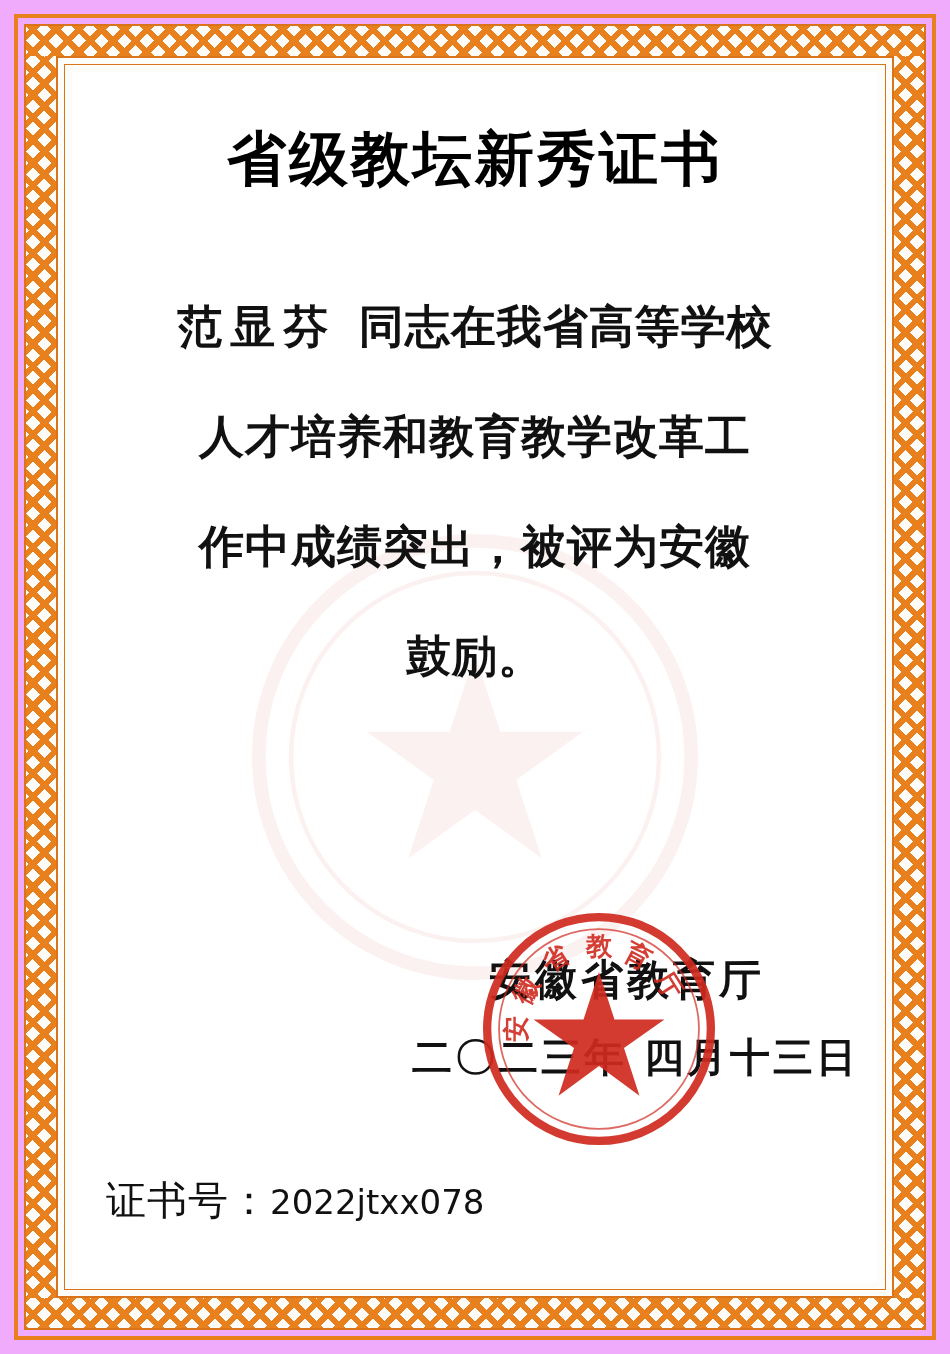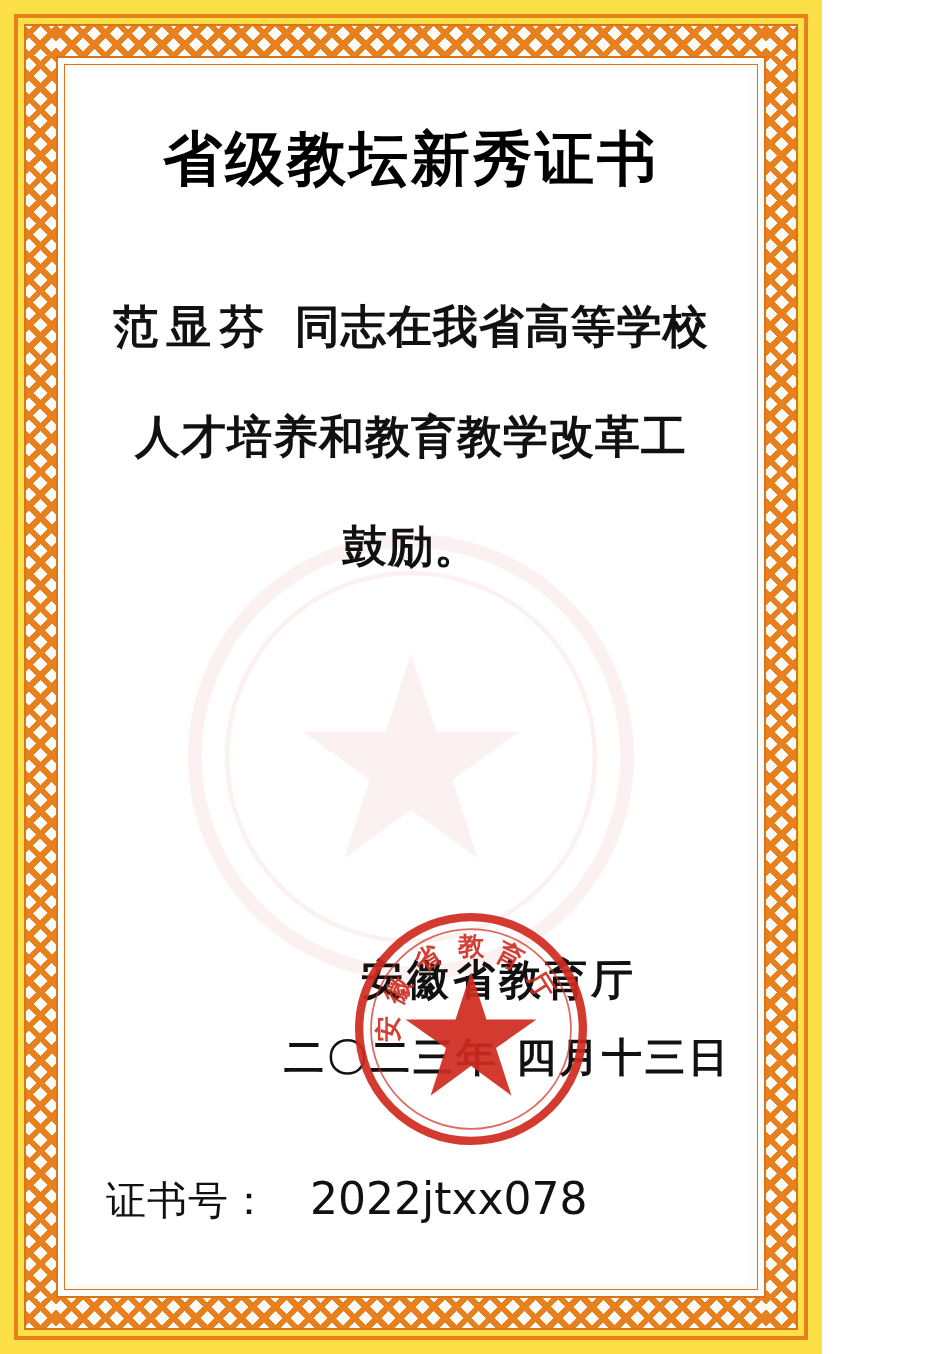--- a/index.html
+++ b/index.html
@@ -10,24 +10,24 @@
   body {
     width: 950px;
     height: 1354px;
     font-family: "DejaVu Sans", "Liberation Sans", sans-serif;
     overflow: hidden;
   }
 
   
   .certificate {
     position: relative;
-    width: 822px;
+    width: 950px;
     height: 1354px;
     box-sizing: border-box;
-    background: #fde047;
+    background: #f0abfc;
   }
 
   
   .frame-outer {
     position: absolute;
     left: 14px;
     top: 14px;
     right: 14px;
     bottom: 14px;
     border: 4px solid #e8801d;
@@ -166,23 +166,22 @@
     left: 34px;
     bottom: 54px;
     font-family: "DejaVu Serif", "Liberation Serif", serif;
     font-size: 40px;
     letter-spacing: 1px;
     color: #111111;
     white-space: nowrap;
   }
   .cert-no .num {
     font-family: "DejaVu Sans", "Liberation Sans", sans-serif;
-    font-size: 44px;
+    font-size: 34px;
     letter-spacing: 0px;
-    margin-left: 40px;
   }
 </style>
 </head>
 <body>
 
 <div class="certificate">
 
   <div class="frame-outer"></div>
 
   <div class="frame-band">
@@ -199,20 +198,21 @@
       <circle cx="100" cy="100" r="94" fill="none" stroke="#cf2a20" stroke-width="6"></circle>
       <circle cx="100" cy="100" r="80" fill="none" stroke="#cf2a20" stroke-width="2"></circle>
       <polygon fill="#cf2a20" points="100,55 111,89 147,89 118,110 129,144 100,123 71,144 82,110 53,89 89,89"></polygon>
     </svg>
 
     <div class="title">省级教坛新秀证书</div>
 
     <div class="body-text">
       <div class="body-line"><span class="name">范显芬</span> 同志在我省高等学校</div>
       <div class="body-line">人才培养和教育教学改革工</div>
+      <div class="body-line">作中成绩突出，被评为安徽</div>
       <div class="body-line">鼓励。</div>
     </div>
 
     <div class="sign-block">
       <div class="issuer">安徽省教育厅</div>
       <div class="issue-date">二〇二三年 四月十三日</div>
     </div>
 
     <svg class="seal" viewBox="0 0 200 200">
       <circle cx="100" cy="100" r="94" fill="none" stroke="#cf2a20" stroke-width="7" opacity="0.92"></circle>

